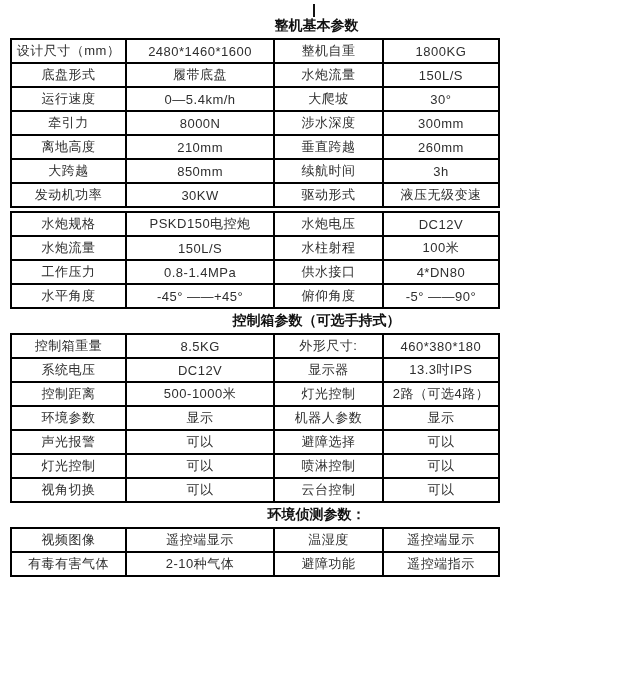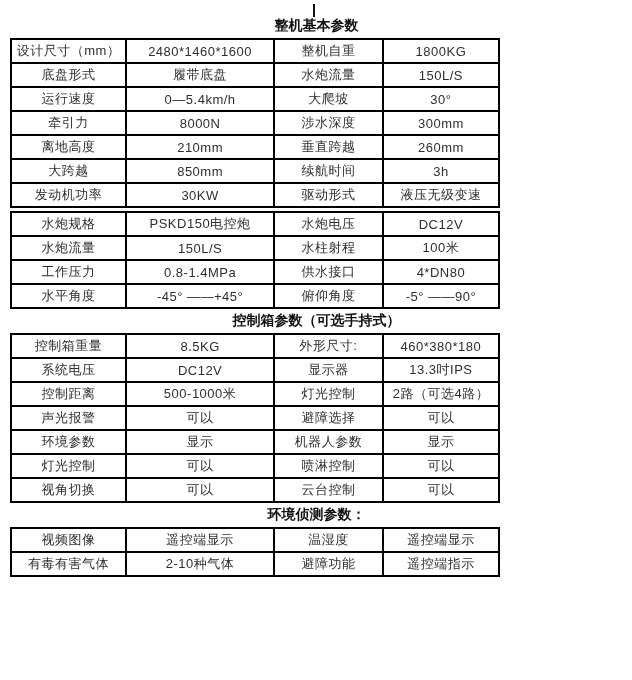--- a/index.html
+++ b/index.html
@@ -183,32 +183,32 @@
             <td>显示器</td>
             <td>13.3吋IPS</td>
           </tr>
           <tr>
             <td>控制距离</td>
             <td>500-1000米</td>
             <td>灯光控制</td>
             <td>2路（可选4路）</td>
           </tr>
           <tr>
-            <td>声光报警</td>
-            <td>可以</td>
-            <td>避障选择</td>
-            <td>可以</td>
-          </tr>
-          <tr>
             <td>环境参数</td>
             <td>显示</td>
             <td>机器人参数</td>
             <td>显示</td>
           </tr>
           <tr>
+            <td>声光报警</td>
+            <td>可以</td>
+            <td>避障选择</td>
+            <td>可以</td>
+          </tr>
+          <tr>
             <td>灯光控制</td>
             <td>可以</td>
             <td>喷淋控制</td>
             <td>可以</td>
           </tr>
           <tr>
             <td>视角切换</td>
             <td>可以</td>
             <td>云台控制</td>
             <td>可以</td>

